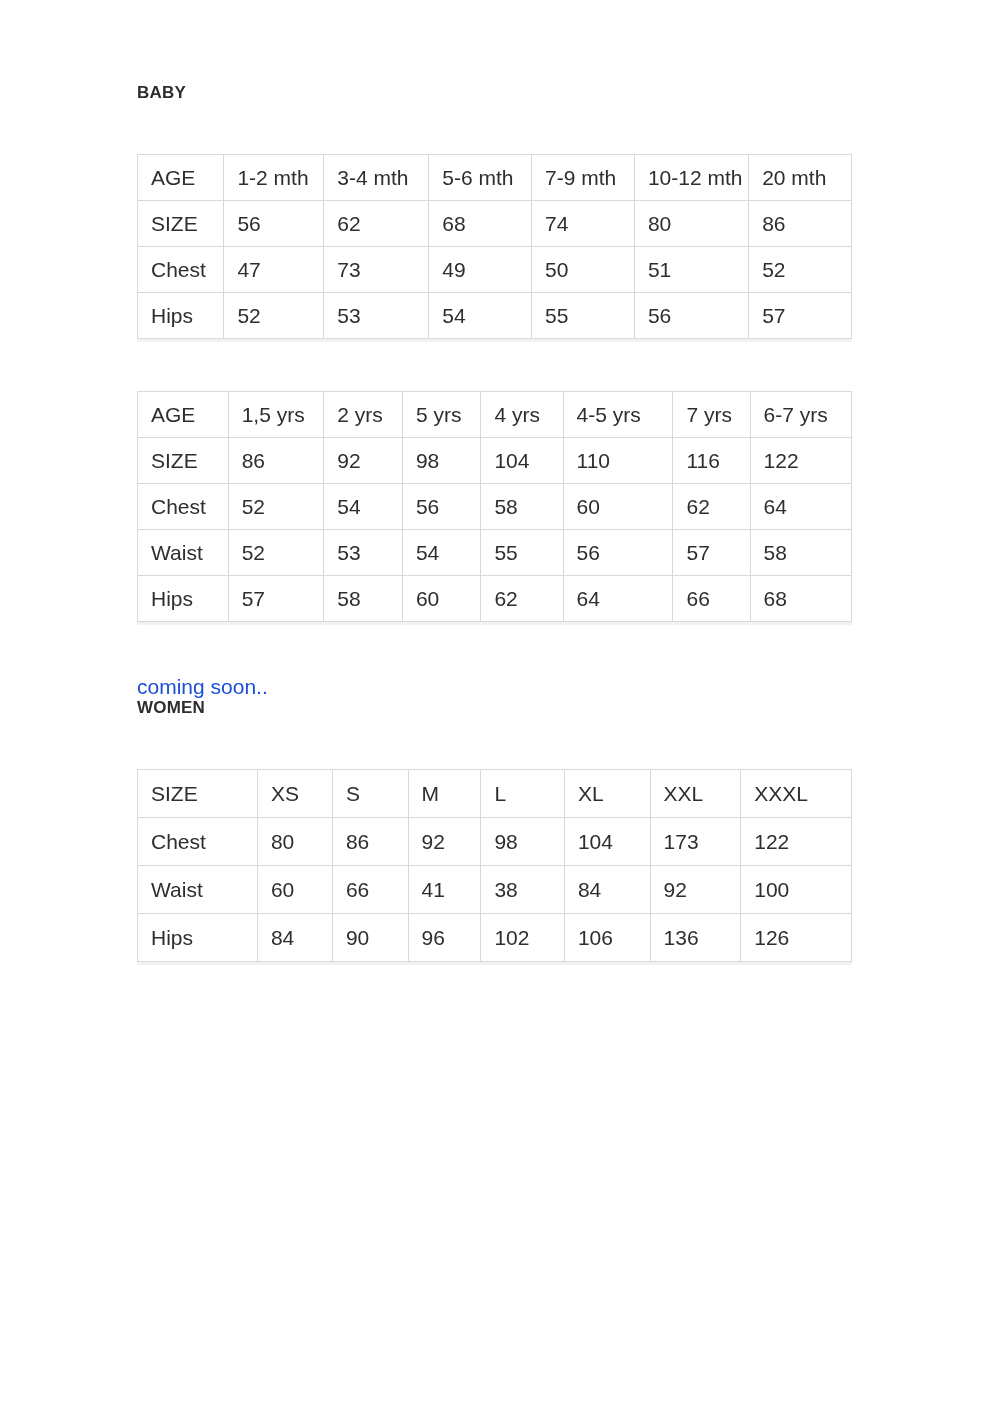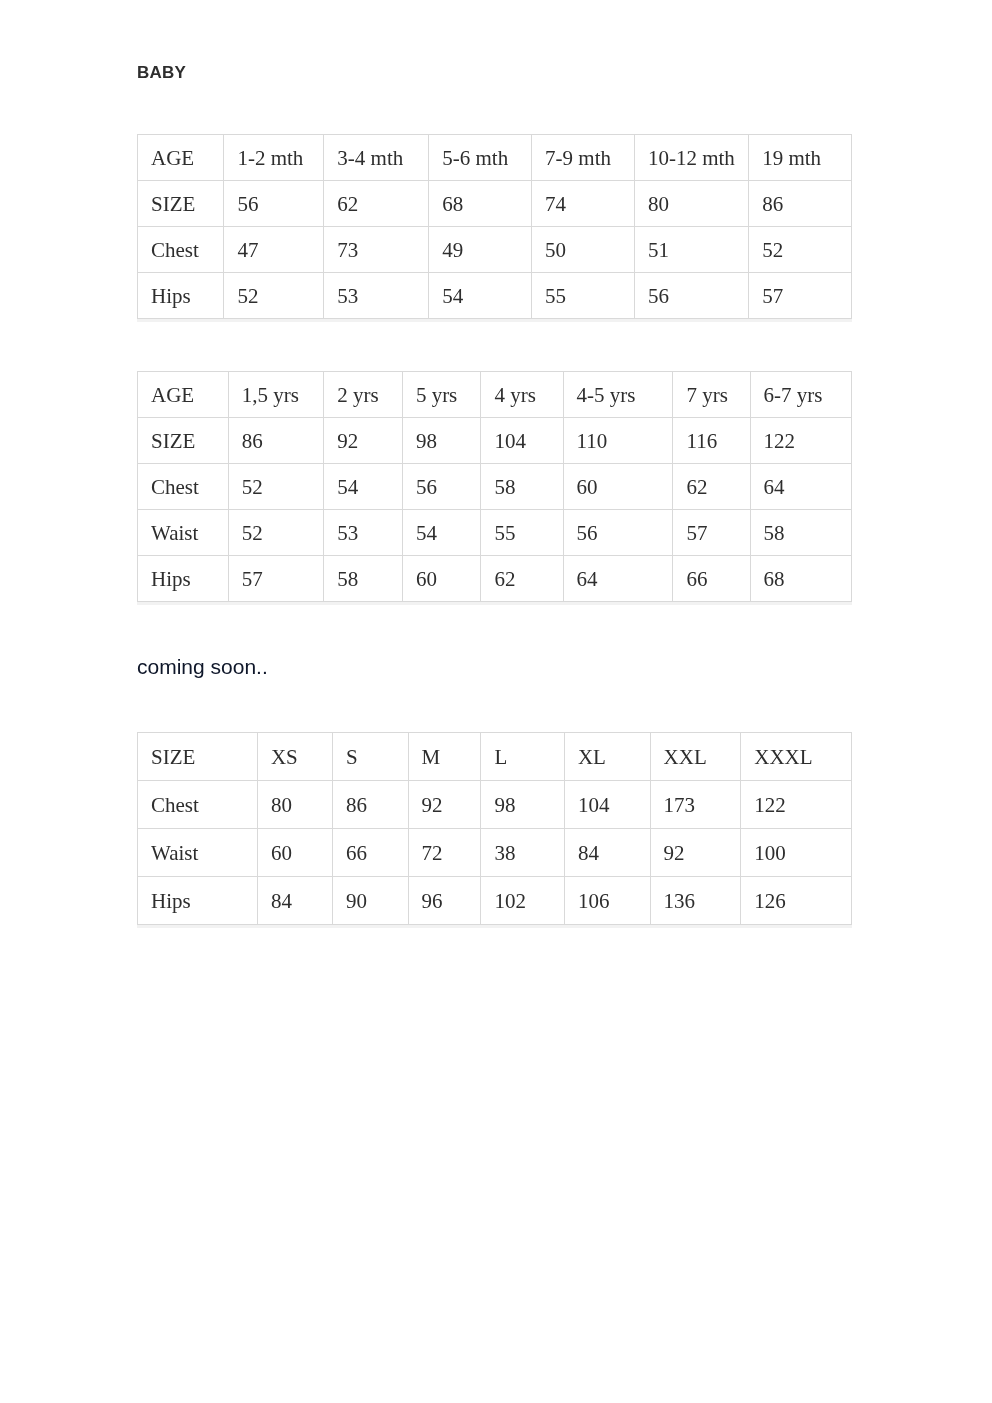--- a/index.html
+++ b/index.html
@@ -8,36 +8,35 @@
     background: #ffffff;
     width: 992px;
     height: 1403px;
     overflow: hidden;
     font-family: "Liberation Sans", sans-serif;
     color: #2e2e2e;
   }
   .content {
     margin-left: 137px;
     width: 715px;
-    padding-top: 64px;
+    padding-top: 84px;
   }
   h2.section-heading {
     margin: 0;
     font-size: 17px;
     line-height: 17px;
     font-weight: 700;
     letter-spacing: 0.2px;
     color: #2e2e2e;
   }
   table.size-table {
     border-collapse: collapse;
     table-layout: fixed;
     width: 100%;
     box-shadow: 0 3px 0 0 #f2f2f2;
-    font-family: Liberation Serif, serif;
   }
   table.size-table td {
     border: 1px solid #d9d9d9;
     height: 45px;
     padding: 0 4px 0 13px;
     font-size: 21px;
     line-height: 24px;
     vertical-align: middle;
     white-space: nowrap;
     overflow: hidden;
@@ -47,21 +46,21 @@
   table.t-women td { height: 47px; }
 
   .t-baby   { margin-top: 53px; }
   .h-kids   { margin-top: 107px; }
   .t-kids   { margin-top: 52px; }
   .h-kids128{ margin-top: 49px; }
   p.coming {
     margin: 53px 0 0 0;
     font-size: 21px;
     line-height: 24px;
-    color: #0f172a;
+    color: #1d4ed8;
   }
   .h-women  { margin-top: 89px; }
   .t-women  { margin-top: 53px; }
 </style>
 </head>
 <body>
 
 <div class="content">
 
   <h2 class="section-heading h-baby">BABY</h2>
@@ -77,21 +76,21 @@
         <col style="width: 14.4%;">
       </colgroup>
       <tbody>
         <tr>
           <td>AGE</td>
           <td>1-2 mth</td>
           <td>3-4 mth</td>
           <td>5-6 mth</td>
           <td>7-9 mth</td>
           <td>10-12 mth</td>
-          <td>19 mth</td>
+          <td>20 mth</td>
         </tr>
         <tr>
           <td>SIZE</td>
           <td>56</td>
           <td>62</td>
           <td>68</td>
           <td>74</td>
           <td>80</td>
           <td>86</td>
         </tr>
@@ -178,20 +177,21 @@
           <td>64</td>
           <td>66</td>
           <td>68</td>
         </tr>
       </tbody>
     </table>
 
 
   <p class="coming">coming soon..</p>
 
+  <h2 class="section-heading h-women">WOMEN</h2>
 
   <table class="size-table t-women">
       <colgroup>
         <col style="width: 16.8%;">
         <col style="width: 10.5%;">
         <col style="width: 10.6%;">
         <col style="width: 10.2%;">
         <col style="width: 11.7%;">
         <col style="width: 12%;">
         <col style="width: 12.7%;">
@@ -215,21 +215,21 @@
           <td>92</td>
           <td>98</td>
           <td>104</td>
           <td>173</td>
           <td>122</td>
         </tr>
         <tr>
           <td>Waist</td>
           <td>60</td>
           <td>66</td>
-          <td>72</td>
+          <td>41</td>
           <td>38</td>
           <td>84</td>
           <td>92</td>
           <td>100</td>
         </tr>
         <tr>
           <td>Hips</td>
           <td>84</td>
           <td>90</td>
           <td>96</td>

